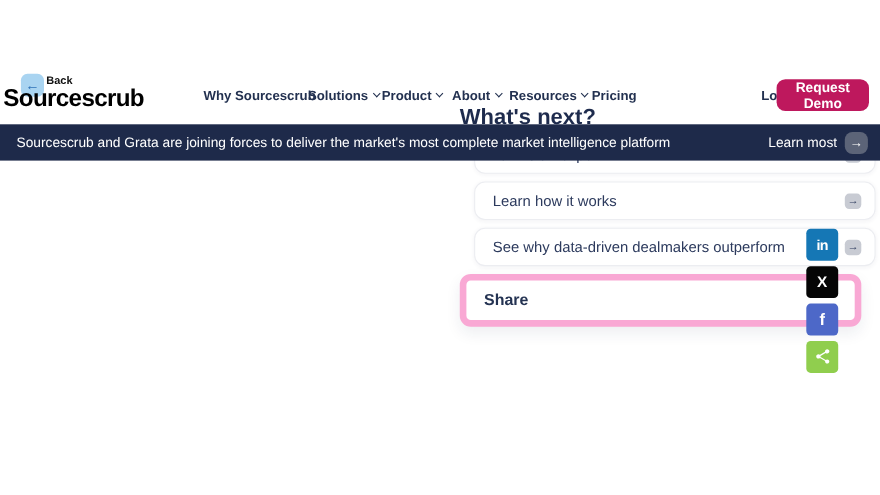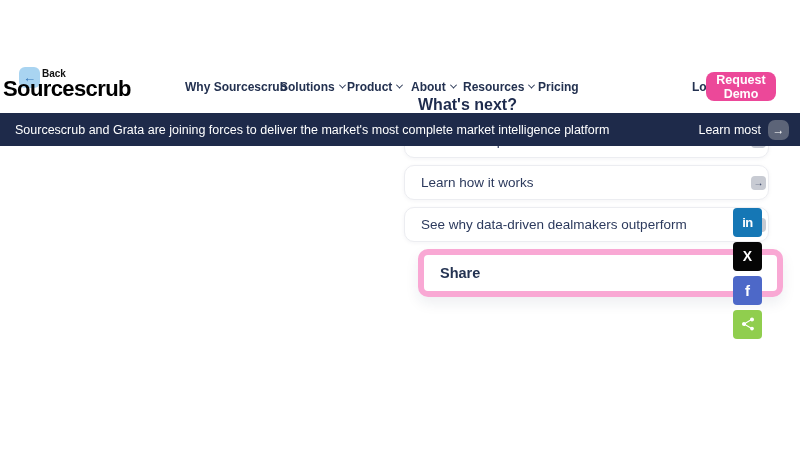--- a/index.html
+++ b/index.html
@@ -76,57 +76,57 @@
     font-size: 12px;
     font-weight: 600;
     color: #233150;
     cursor: pointer;
     margin-left: 24px;
   }
   .request-demo {
     position: absolute;
     left: 706px;
     top: 72px;
-    width: 70px;
+    width: 84px;
     height: 29px;
-    background: #ec4899;
+    background: #be185d;
     border: none;
     border-radius: 8px;
     color: #ffffff;
     font-family: "Liberation Sans", sans-serif;
     font-size: 12.5px;
     font-weight: 700;
     display: flex;
     align-items: center;
     justify-content: center;
     cursor: pointer;
   }
 
   
   .whats-next-title {
     position: absolute;
     left: 418px;
     top: 96px;
-    font-size: 16px;
+    font-size: 20px;
     font-weight: 800;
     color: #1E2B4D;
   }
   .link-row {
     position: absolute;
-    left: 404px;
+    left: 431px;
     width: 365px;
     height: 35px;
     background: #ffffff;
     border: 1px solid #ECEDF1;
     border-radius: 10px;
     box-shadow: 0 1px 4px rgba(30, 42, 74, 0.05);
     display: flex;
     align-items: center;
     justify-content: space-between;
-    padding: 0 2px 0 16px;
+    padding: 0 12px 0 16px;
     cursor: pointer;
     z-index: 1;
   }
   .link-row .row-label {
     font-size: 13.5px;
     font-weight: 500;
     color: #2C3A5D;
     white-space: nowrap;
   }
   .row-arrow {

